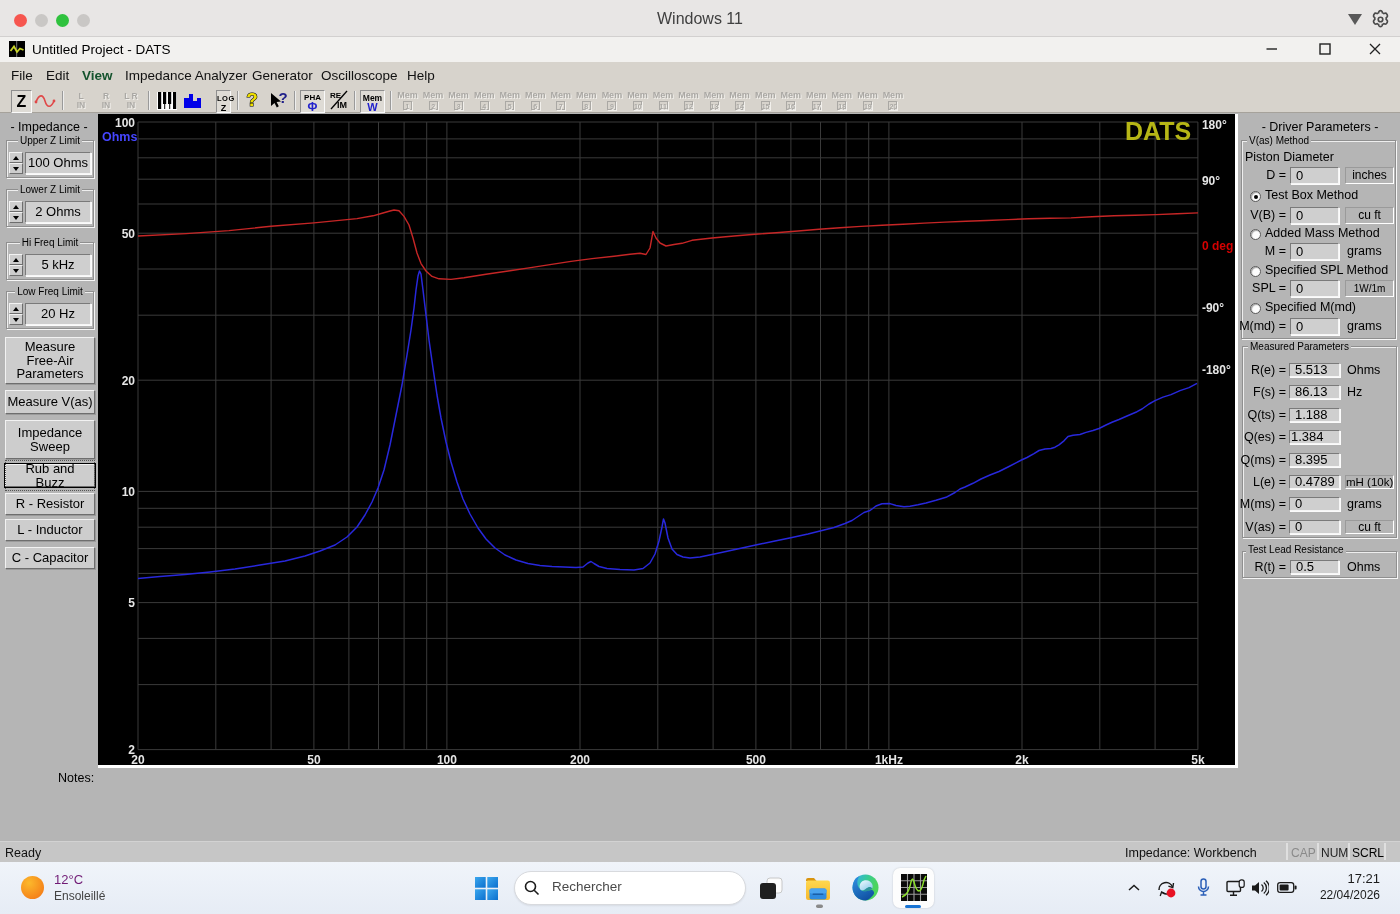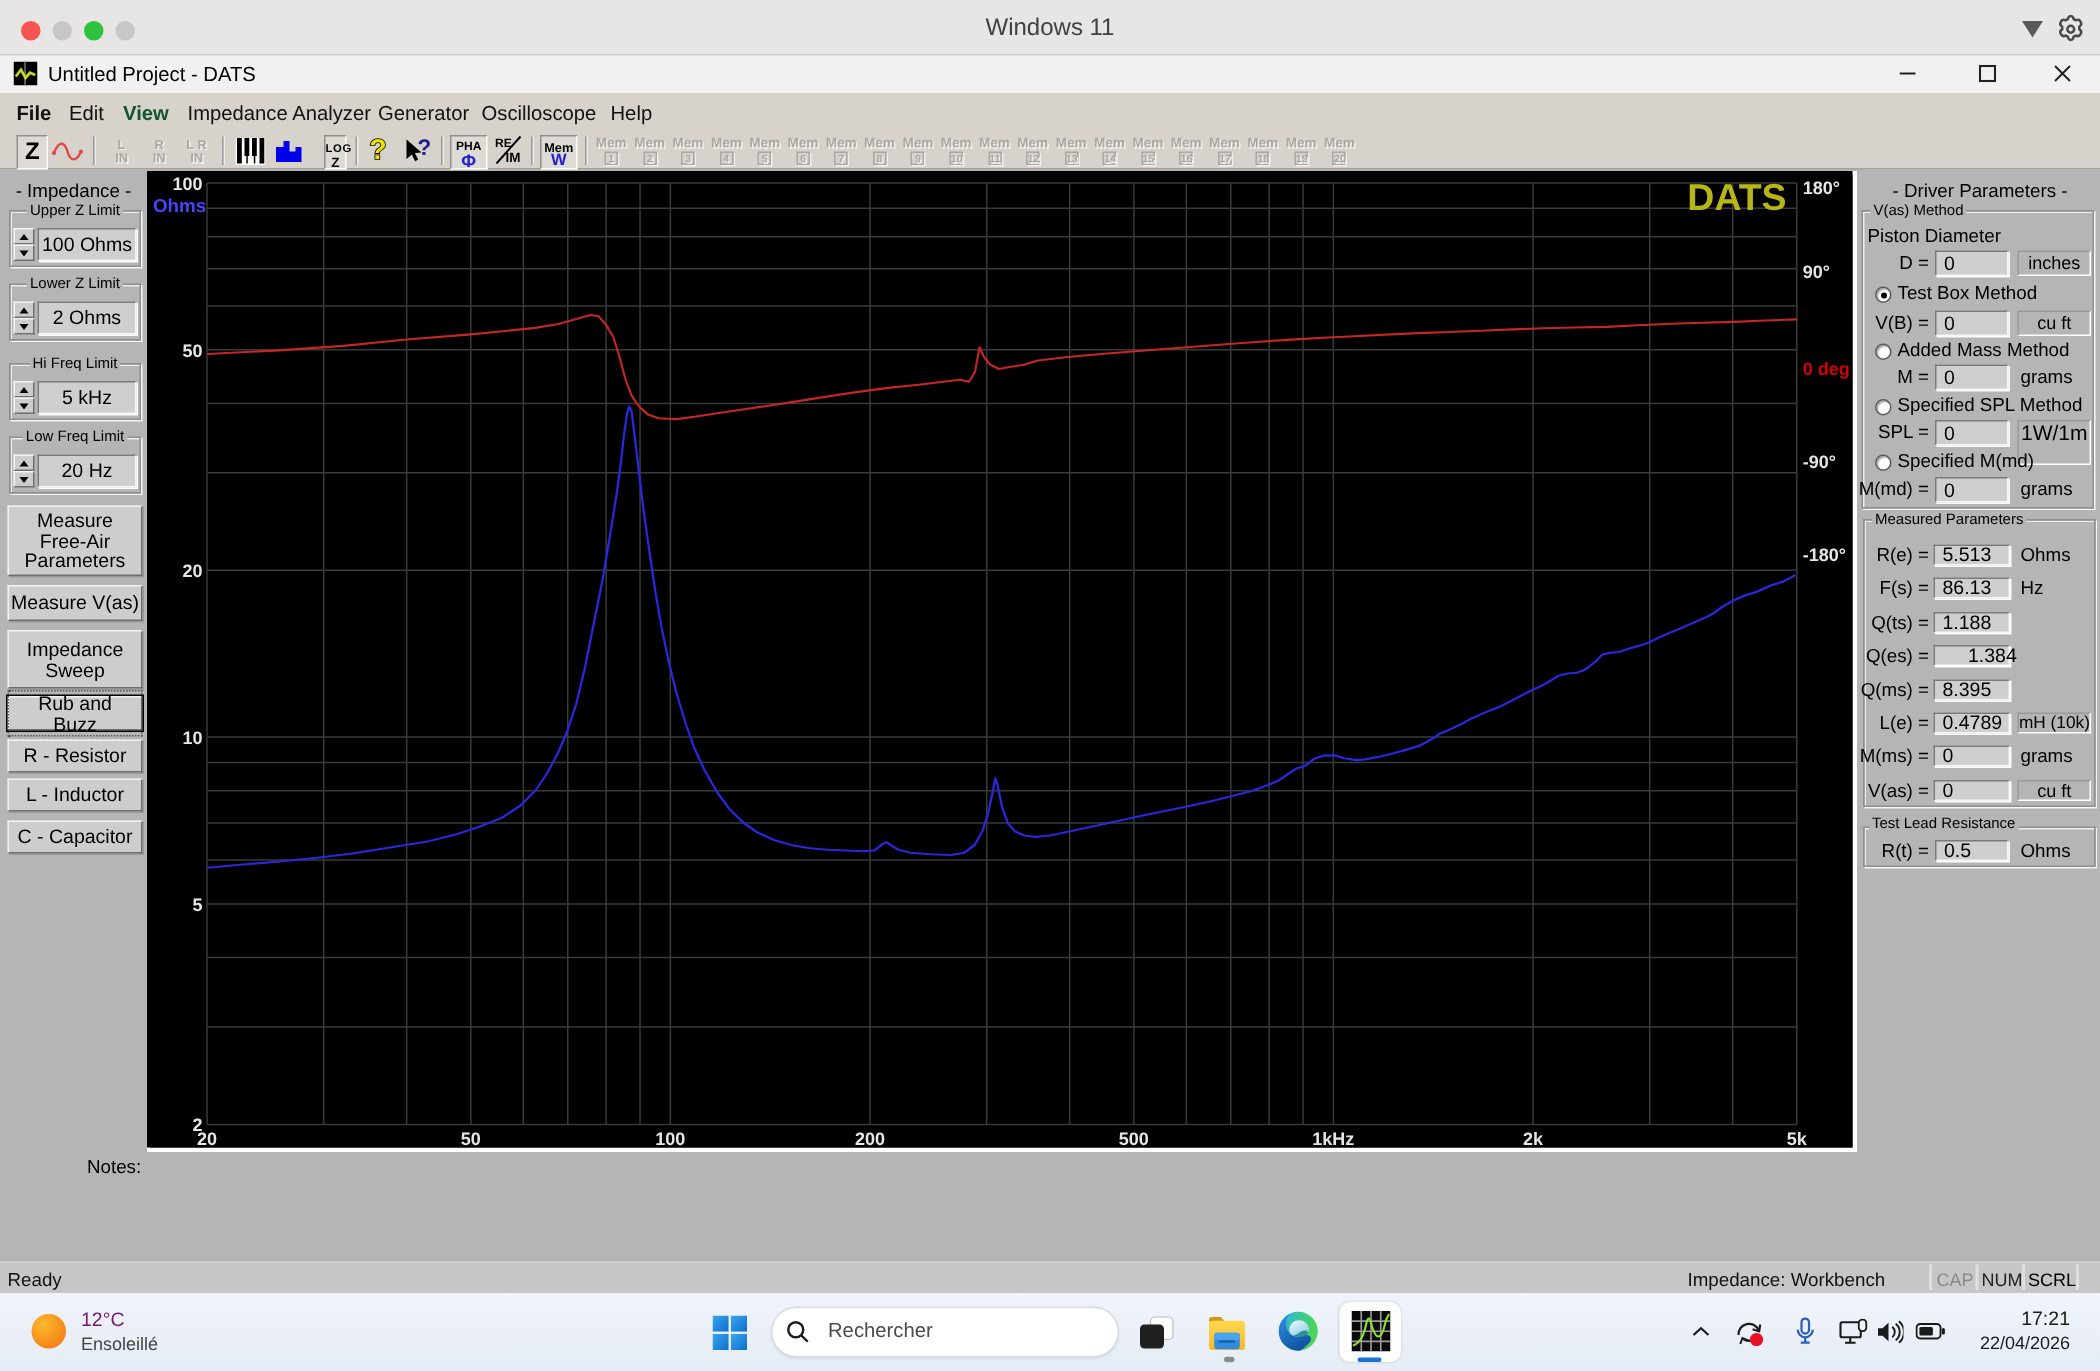--- a/index.html
+++ b/index.html
@@ -63,21 +63,21 @@
 <svg width="12" height="12" style="position:absolute;left:1266px;top:43px">
       <line x1="0.5" y1="6" x2="11" y2="6" stroke="#222" stroke-width="1.4"></line>
     </svg>
 <svg width="12" height="12" style="position:absolute;left:1319px;top:43px">
       <rect x="1" y="1" width="10" height="10" fill="none" stroke="#222" stroke-width="1.4"></rect>
     </svg>
 <svg width="12" height="12" style="position:absolute;left:1369px;top:43px">
       <path d="M1 1 L11 11 M11 1 L1 11" stroke="#222" stroke-width="1.3"></path>
     </svg>
 <div id="menub"></div>
-<div style="position:absolute;left:11px;top:68px;font-size:13.5px;font-weight:700;color:#111">File</div>
+<div style="position:absolute;left:11px;top:68px;font-size:13.5px;font-weight:400;color:#111">File</div>
 <div style="position:absolute;left:46px;top:68px;font-size:13.5px;font-weight:500;color:#111">Edit</div>
 <div style="position:absolute;left:82px;top:68px;font-size:13.5px;font-weight:700;color:#14532d">View</div>
 <div style="position:absolute;left:125px;top:68px;font-size:13.5px;font-weight:500;color:#111">Impedance Analyzer</div>
 <div style="position:absolute;left:252px;top:68px;font-size:13.5px;font-weight:500;color:#111">Generator</div>
 <div style="position:absolute;left:321px;top:68px;font-size:13.5px;font-weight:500;color:#111">Oscilloscope</div>
 <div style="position:absolute;left:407px;top:68px;font-size:13.5px;font-weight:500;color:#111">Help</div>
 <div id="toolb">
 <div class="tbtn sunk" style="left:11px;width:21px"><span style="font-size:16px;font-weight:bold;line-height:21px">Z</span></div>
 <svg width="24" height="24" style="position:absolute;left:33px;top:1px">
         <path d="M3 13 C 6 5, 10 5, 12 12 S 18 19, 21 12" stroke="#e04848" stroke-width="1.6" fill="none"></path>
@@ -319,38 +319,38 @@
 <div class="ubox" style="left:1345px;top:207px;height:17px;line-height:15px;font-size:12px">cu ft</div>
 <span class="radio" style="left:1250px;top:229px"></span>
     <div class="rtext" style="left:1265px;top:226px">Added Mass Method</div>
 <div class="rlab" style="left:1240px;top:243px;width:46px;height:17px;line-height:17px">M =</div>
 <div class="fld" style="left:1290px;top:243px;width:49px;height:17px;line-height:15px;font-size:13px;text-align:left;padding-left:5px">0</div>
 <div class="ulab" style="left:1347px;top:243px;height:17px;line-height:17px">grams</div>
 <span class="radio" style="left:1250px;top:266px"></span>
     <div class="rtext" style="left:1265px;top:263px">Specified SPL Method</div>
 <div class="rlab" style="left:1240px;top:280px;width:46px;height:17px;line-height:17px">SPL =</div>
 <div class="fld" style="left:1290px;top:280px;width:49px;height:17px;line-height:15px;font-size:13px;text-align:left;padding-left:5px">0</div>
-<div class="ubox" style="left:1345px;top:280px;height:30px;line-height:15px;font-size:14px">1W/1m</div>
+<div class="ubox" style="left:1345px;top:280px;height:17px;line-height:15px;font-size:10px">1W/1m</div>
 <span class="radio" style="left:1250px;top:303px"></span>
     <div class="rtext" style="left:1265px;top:300px">Specified M(md)</div>
 <div class="rlab" style="left:1228px;top:318px;width:58px;height:17px;line-height:17px">M(md) =</div>
 <div class="fld" style="left:1290px;top:318px;width:49px;height:17px;line-height:15px;font-size:13px;text-align:left;padding-left:5px">0</div>
 <div class="ulab" style="left:1347px;top:318px;height:17px;line-height:17px">grams</div>
 <div class="grp" style="left:1242px;top:346px;width:155px;height:192px"></div>
 <div class="grplab" style="left:1248px;top:340px"><span>Measured Parameters</span></div>
 <div class="rlab" style="left:1228px;top:363px;width:58px;height:14px;line-height:14px">R(e) =</div>
 <div class="fld" style="left:1289px;top:363px;width:51px;height:14px;line-height:12px;font-size:13px;text-align:left;padding-left:5px">5.513</div>
 <div class="ulab" style="left:1347px;top:363px;height:14px;line-height:14px">Ohms</div>
 <div class="rlab" style="left:1228px;top:385.4px;width:58px;height:14px;line-height:14px">F(s) =</div>
 <div class="fld" style="left:1289px;top:385.4px;width:51px;height:14px;line-height:12px;font-size:13px;text-align:left;padding-left:5px">86.13</div>
 <div class="ulab" style="left:1347px;top:385.4px;height:14px;line-height:14px">Hz</div>
 <div class="rlab" style="left:1228px;top:407.8px;width:58px;height:14px;line-height:14px">Q(ts) =</div>
 <div class="fld" style="left:1289px;top:407.8px;width:51px;height:14px;line-height:12px;font-size:13px;text-align:left;padding-left:5px">1.188</div>
 <div class="rlab" style="left:1228px;top:430.2px;width:58px;height:14px;line-height:14px">Q(es) =</div>
-<div class="fld" style="left:1289px;top:430.2px;width:51px;height:14px;line-height:12px;font-size:13px;text-align:left;padding-left:22px">1.384</div>
+<div class="fld" style="left:1289px;top:430.2px;width:51px;height:14px;line-height:12px;font-size:13px;text-align:left;padding-left:1px">1.384</div>
 <div class="rlab" style="left:1228px;top:452.6px;width:58px;height:14px;line-height:14px">Q(ms) =</div>
 <div class="fld" style="left:1289px;top:452.6px;width:51px;height:14px;line-height:12px;font-size:13px;text-align:left;padding-left:5px">8.395</div>
 <div class="rlab" style="left:1228px;top:475.0px;width:58px;height:14px;line-height:14px">L(e) =</div>
 <div class="fld" style="left:1289px;top:475.0px;width:51px;height:14px;line-height:12px;font-size:13px;text-align:left;padding-left:5px">0.4789</div>
 <div class="ubox" style="left:1345px;top:475.0px;height:14px;line-height:12px;font-size:11.5px">mH (10k)</div>
 <div class="rlab" style="left:1228px;top:497.4px;width:58px;height:14px;line-height:14px">M(ms) =</div>
 <div class="fld" style="left:1289px;top:497.4px;width:51px;height:14px;line-height:12px;font-size:13px;text-align:left;padding-left:5px">0</div>
 <div class="ulab" style="left:1347px;top:497.4px;height:14px;line-height:14px">grams</div>
 <div class="rlab" style="left:1228px;top:519.8px;width:58px;height:14px;line-height:14px">V(as) =</div>
 <div class="fld" style="left:1289px;top:519.8px;width:51px;height:14px;line-height:12px;font-size:13px;text-align:left;padding-left:5px">0</div>

